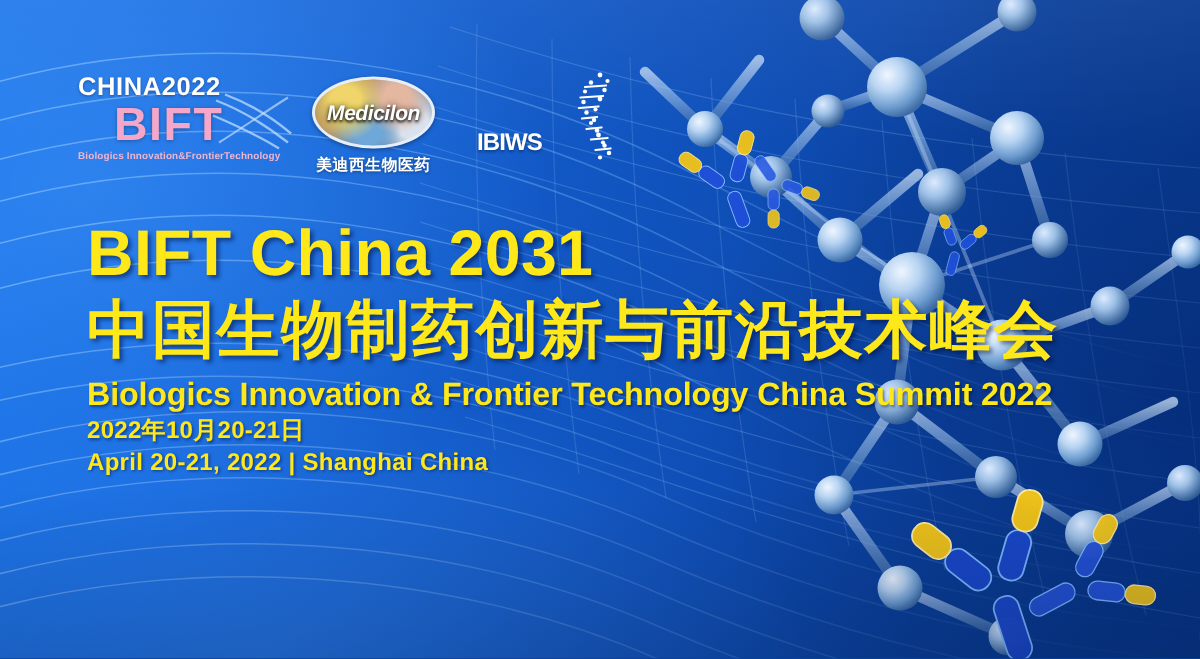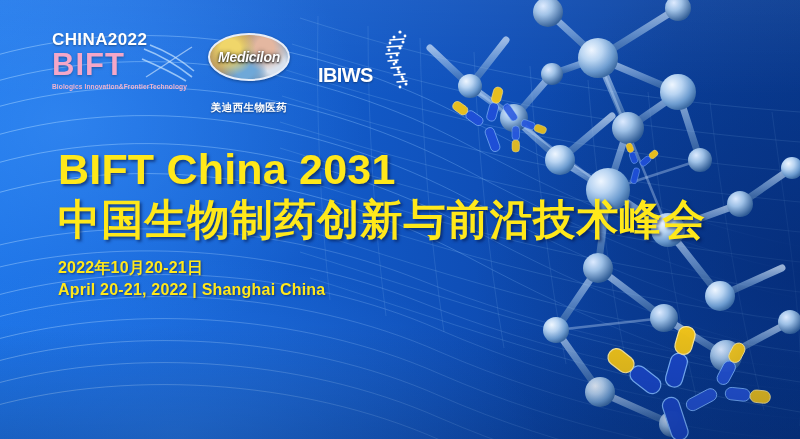--- a/index.html
+++ b/index.html
@@ -33,21 +33,21 @@
   }
 
   .wave-svg, .mesh-svg, .mol-svg, .ab-svg, .dna-svg {
     position: absolute; inset: 0; width: 800px; height: 439px;
   }
 
   
   .logo-bar {
     position: absolute;
     left: 52px;
-    top: 31px;
+    top: 49px;
     display: flex;
     align-items: flex-start;
     gap: 26px;
     z-index: 6;
   }
 
   
   .logo-bift { position: relative; width: 128px; }
   .bift-china {
     font-size: 17px;
@@ -59,20 +59,21 @@
   }
   .bift-main {
     position: relative;
     font-size: 31px;
     font-weight: bold;
     color: #f4a7c8;
     letter-spacing: 1px;
     line-height: 1.02;
     margin-top: 1px;
     text-shadow: 0 1px 3px rgba(0,0,0,0.3);
+    margin-left: 24px;
   }
   .bift-swoosh {
     position: absolute;
     right: -16px;
     top: -6px;
     width: 56px;
     height: 40px;
     opacity: 0.92;
   }
   .bift-tag {
@@ -109,36 +110,36 @@
     top: 50%;
     transform: translateY(-50%);
     font-size: 14px;
     font-weight: bold;
     font-style: italic;
     color: #ffffff;
     letter-spacing: -0.3px;
     text-shadow: 0 1px 2px rgba(0,0,0,0.85), 0 0 4px rgba(0,0,0,0.7);
   }
   .med-cn {
-    margin-top: 20px;
+    margin-top: 4px;
     font-size: 10.5px;
     font-weight: bold;
     color: #ffffff;
     letter-spacing: 0.4px;
     white-space: nowrap;
     text-shadow: 0 1px 2px rgba(0,0,0,0.4);
   }
 
   
   .logo-ibiws { position: relative; width: 96px; height: 62px; }
   .ibiws-word {
     position: absolute;
     left: 0;
     bottom: 6px;
-    font-size: 20px;
+    font-size: 16px;
     font-weight: bold;
     color: #ffffff;
     letter-spacing: -0.6px;
     text-shadow: 0 1px 2px rgba(0,0,0,0.35);
   }
   .ibiws-helix { position: absolute; right: 4px; top: -2px; width: 40px; height: 62px; }
 
   
   .copy { position: absolute; left: 58px; top: 148px; z-index: 6; }
 
@@ -161,21 +162,21 @@
   }
   .subtitle-en {
     margin-top: 10px;
     font-size: 21.5px;
     font-weight: bold;
     color: #ffe81a;
     letter-spacing: -0.1px;
     line-height: 1.1;
     text-shadow: 1px 1px 2px rgba(0,14,60,0.5);
   }
-  .date-block { margin-top: 15px; }
+  .date-block { margin-top: 1px; }
   .date-cn {
     font-size: 16px;
     font-weight: bold;
     color: #ffe81a;
     letter-spacing: 0.2px;
     line-height: 1.35;
     text-shadow: 1px 1px 2px rgba(0,14,60,0.5);
   }
   .date-en {
     font-size: 16px;
@@ -461,19 +462,20 @@
           <line x1="27" y1="53" x2="37" y2="52"></line>
         </g>
       </svg>
     </div>
 
   </div>
 
   <div class="copy">
     <div class="title-en">BIFT China 2031</div>
     <div class="title-cn">中国生物制药创新与前沿技术峰会</div>
+    <div class="subtitle-en">Biologics Innovation &amp; Frontier Technology China Summit 2022</div>
     <div class="date-block">
       <div class="date-cn">2022年10月20-21日</div>
       <div class="date-en">April 20-21, 2022 | Shanghai China</div>
     </div>
   </div>
 
 </div>
 
 </body></html>

